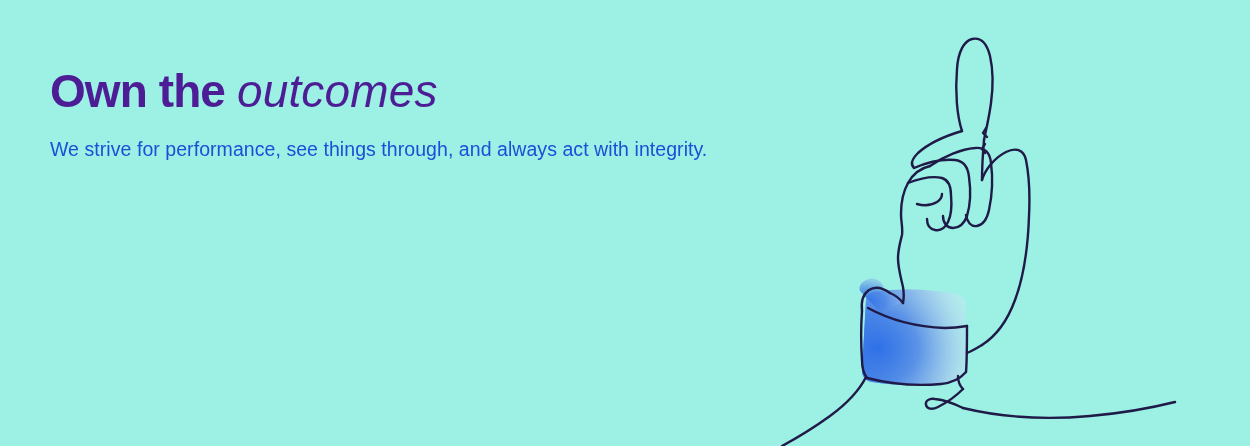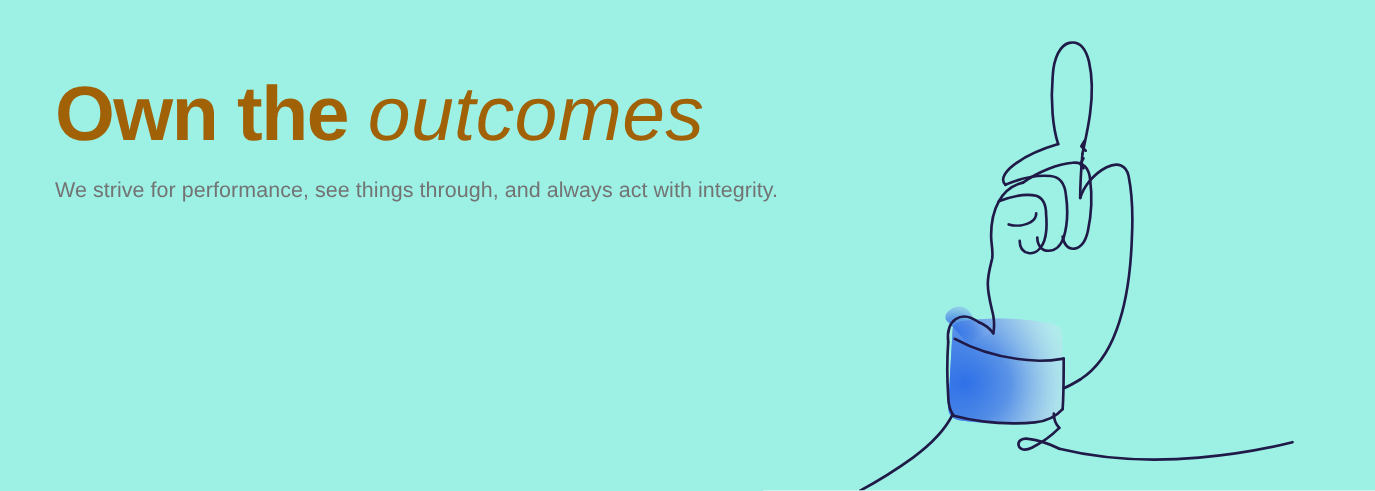--- a/index.html
+++ b/index.html
@@ -26,43 +26,43 @@
   #text-block {
     position: absolute;
     left: 50px;
     top: 68px;
     width: 820px;
     z-index: 3;
   }
 
   #headline {
     margin: 0;
-    font-size: 70px;
+    font-size: 46px;
     line-height: 1.0;
-    color: #a16207;
+    color: #4c1d95;
     letter-spacing: -0.02em;
     white-space: nowrap;
     font-weight: 700;
   }
   #headline .hl-bold {
     font-weight: 700;
     font-style: normal;
   }
   #headline .hl-italic {
     font-weight: 400;
     font-style: italic;
     letter-spacing: 0.004em;
   }
 
   #subtitle {
     margin: 0;
     padding-top: 22px;
     font-size: 19.5px;
     line-height: 1.35;
-    color: #737373;
+    color: #1d4ed8;
     font-weight: 400;
     letter-spacing: 0.003em;
     white-space: nowrap;
   }
 
   
   #illustration {
     position: absolute;
     left: 0;
     top: 0;

